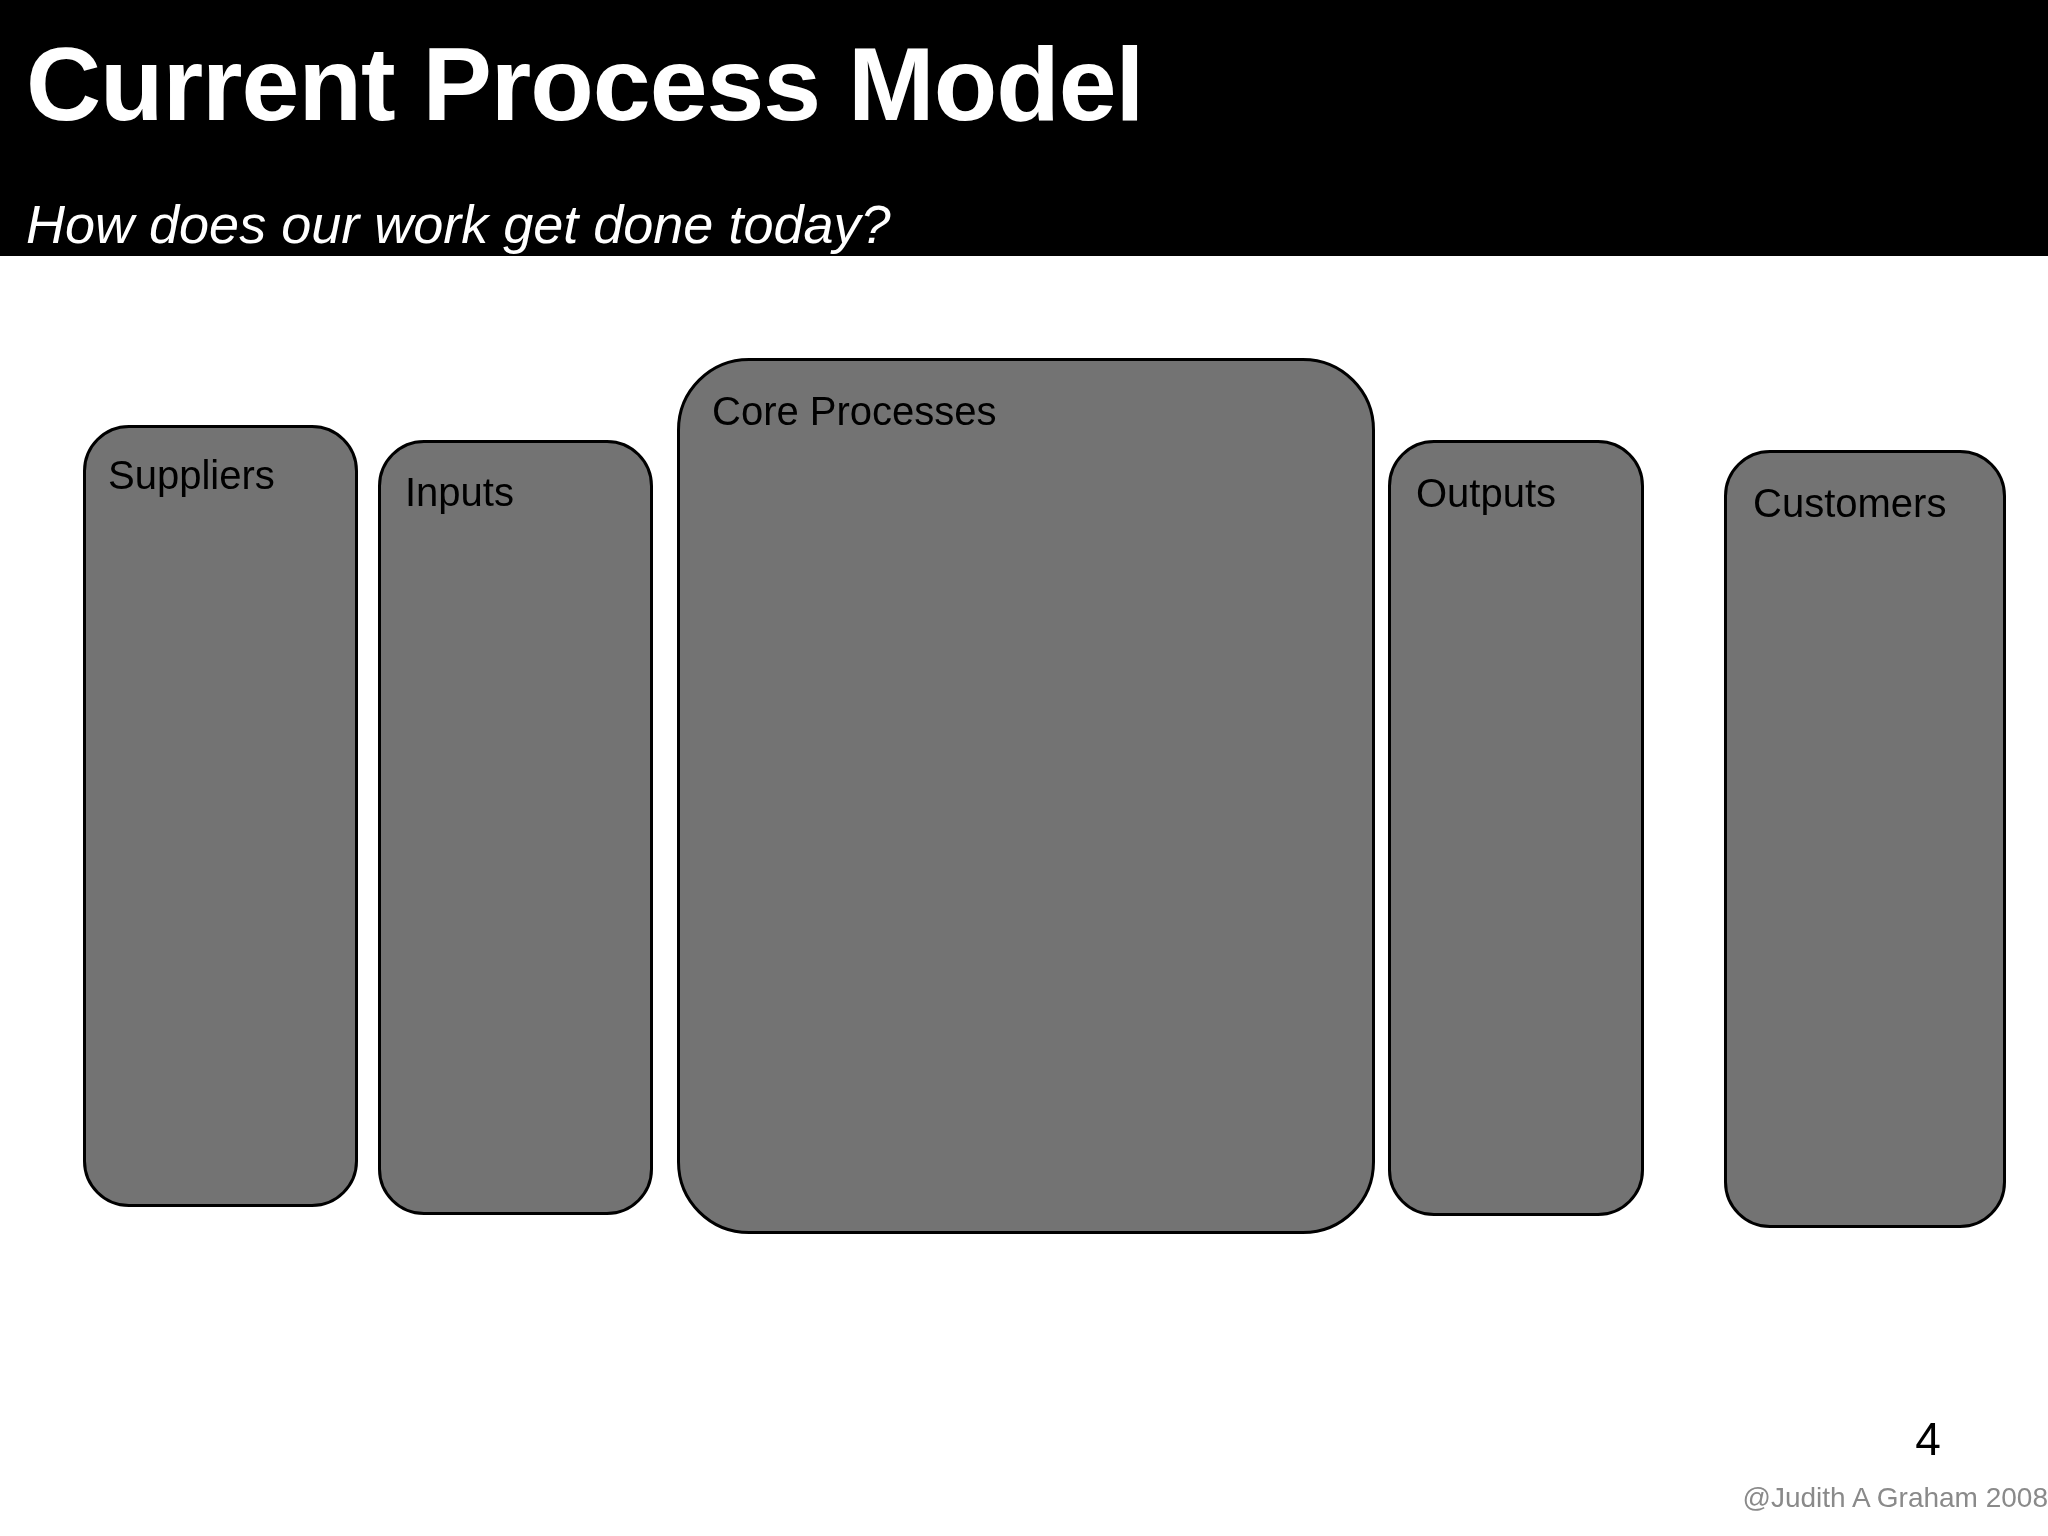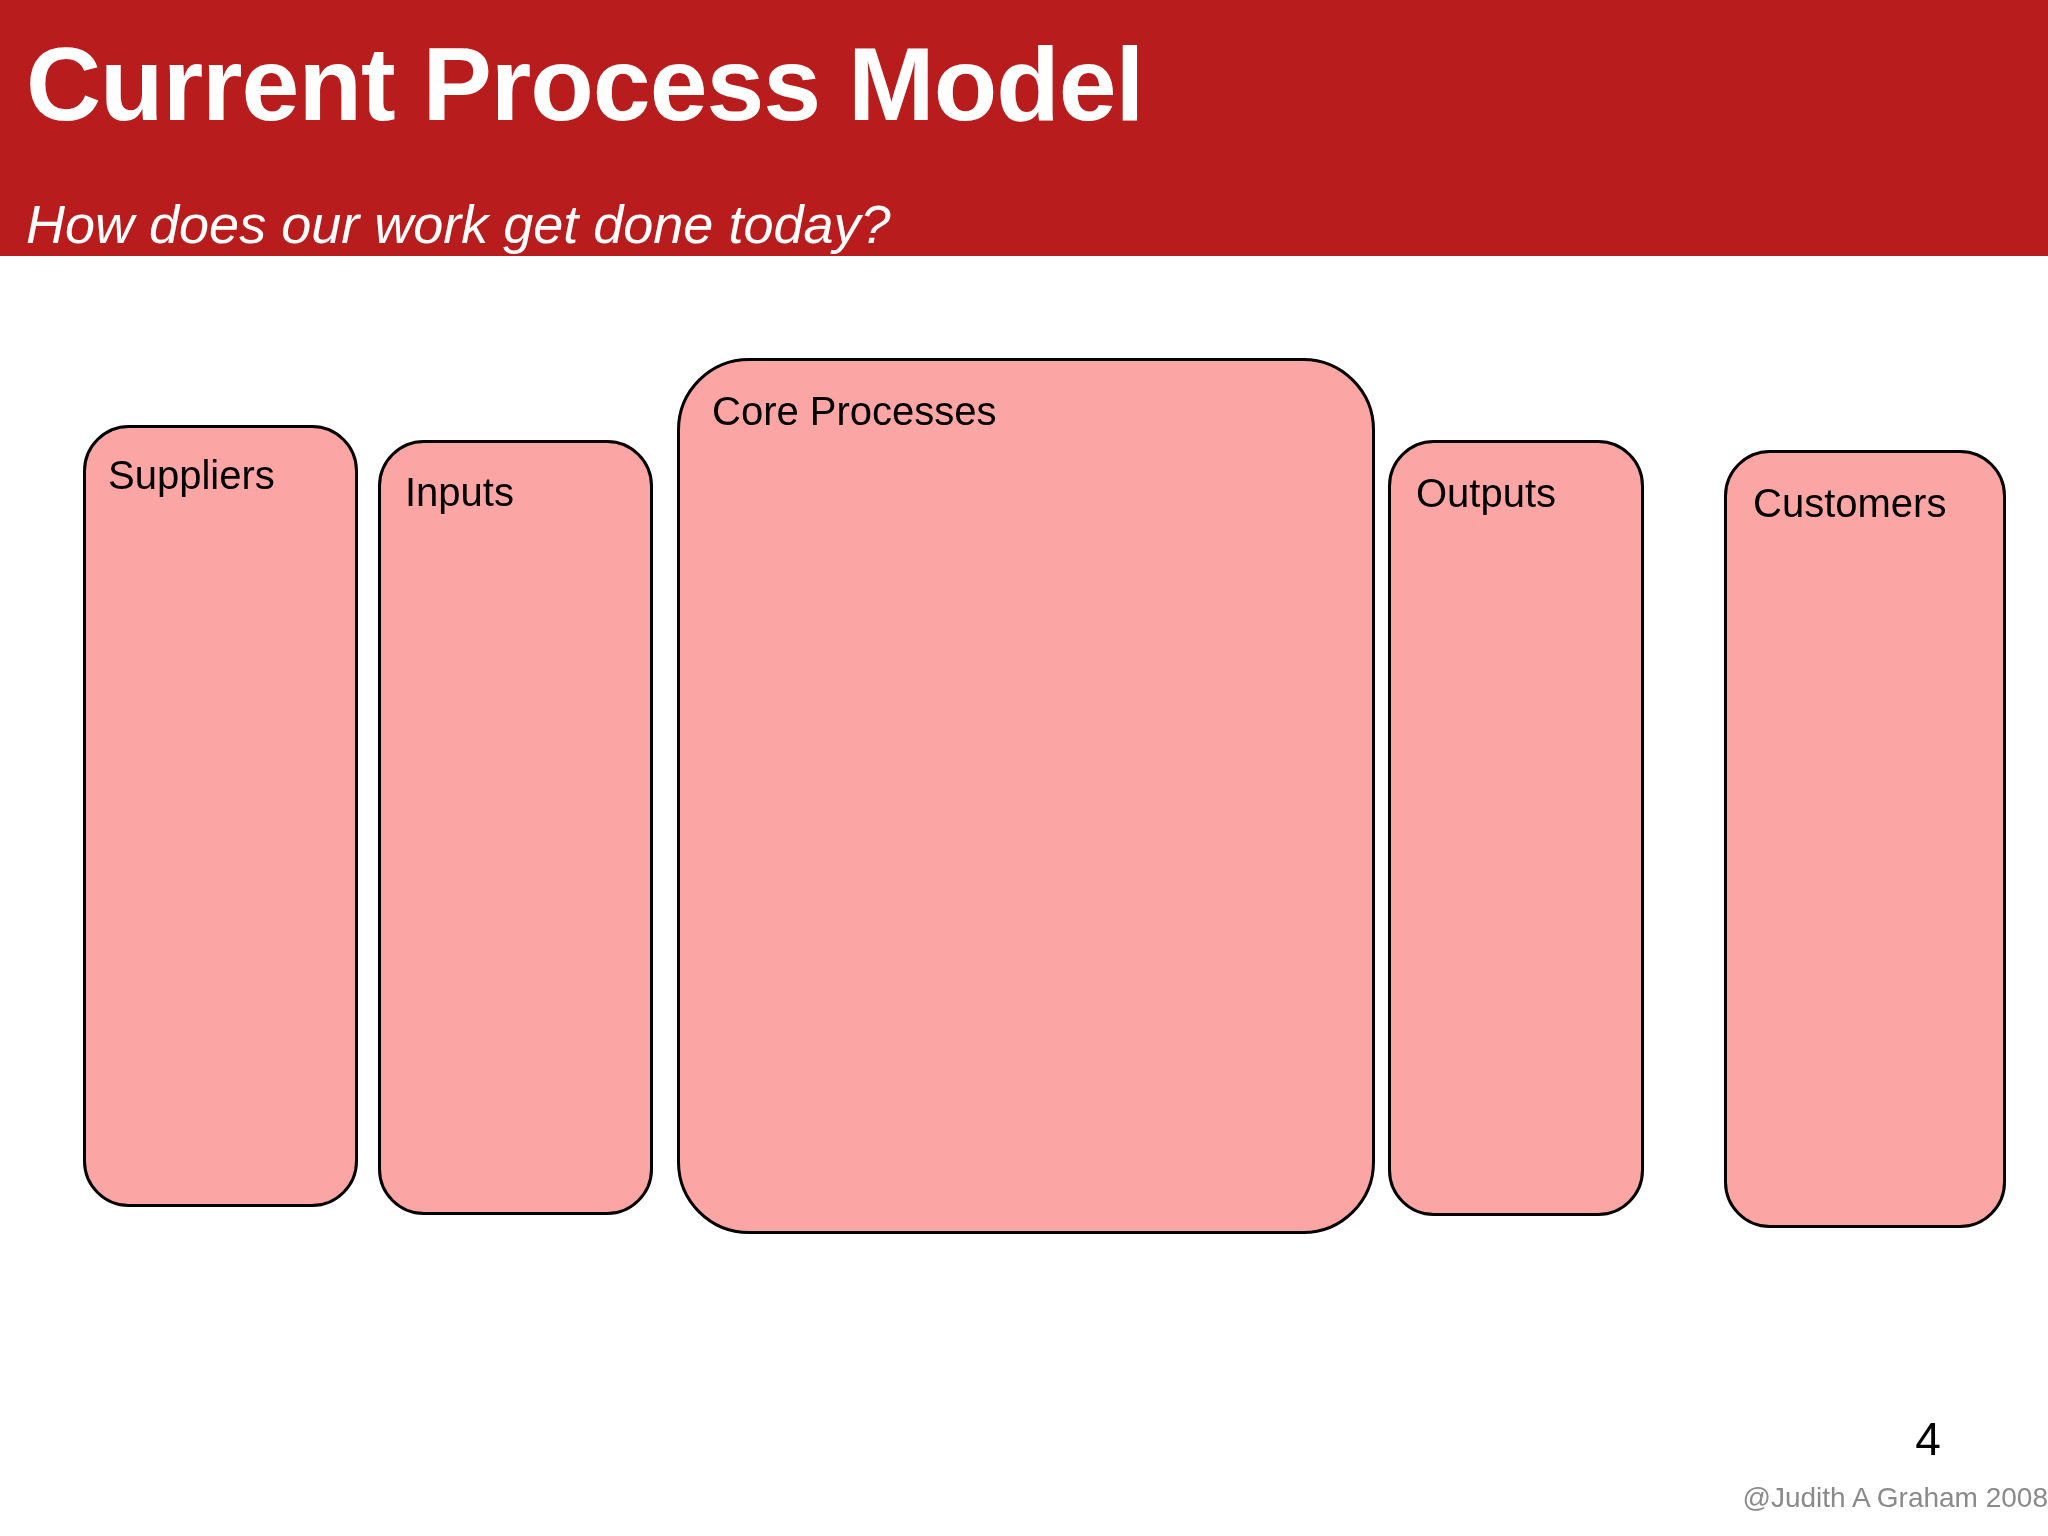--- a/index.html
+++ b/index.html
@@ -19,21 +19,21 @@
     overflow: hidden;
   }
 
   
   .header-banner {
     position: absolute;
     left: 0;
     top: 0;
     width: 2048px;
     height: 256px;
-    background: #b91c1c;
+    background: #000000;
   }
   .slide-title {
     position: absolute;
     left: 26px;
     top: 28px;
     font-size: 104px;
     font-weight: bold;
     color: #ffffff;
     letter-spacing: -1px;
     line-height: 1.08;
@@ -55,21 +55,21 @@
   .diagram {
     position: absolute;
     left: 0;
     top: 256px;
     width: 2048px;
     height: 1120px;
   }
   .proc-box {
     position: absolute;
     box-sizing: border-box;
-    background: #fca5a5;
+    background: #737373;
     border: 3px solid #000000;
   }
   .proc-box > .box-label {
     position: absolute;
     color: #000000;
     font-size: 40px;
     line-height: 1.1;
     white-space: nowrap;
   }
 

